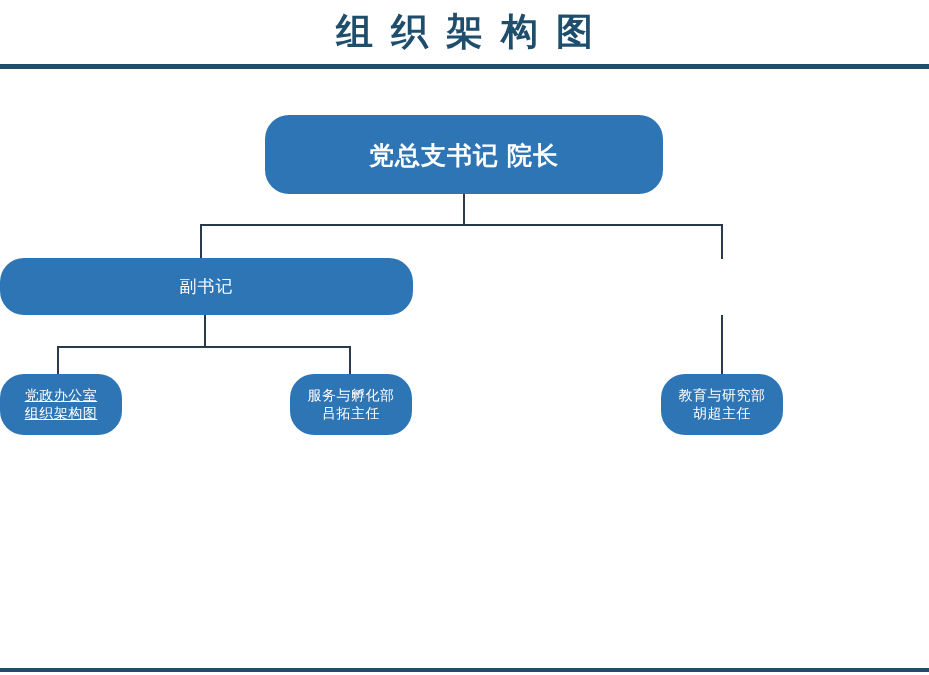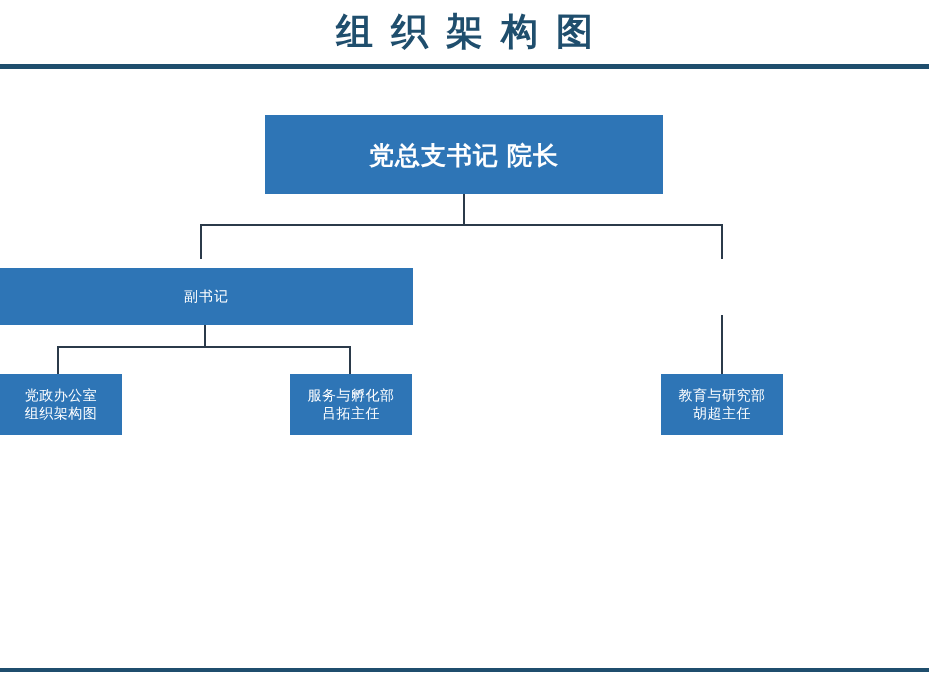--- a/index.html
+++ b/index.html
@@ -56,55 +56,55 @@
   .node {
     position: absolute;
     box-sizing: border-box;
     background: #2e75b6;
     color: #ffffff;
     display: flex;
     align-items: center;
     justify-content: center;
     text-align: center;
     line-height: 1.28;
+    border-radius: 24px;
   }
   .node-root {
     left: 265px;
     top: 115px;
     width: 398px;
     height: 79px;
     font-size: 25px;
     font-weight: bold;
     letter-spacing: 1px;
   }
   .node-l2 {
     top: 258px;
     height: 57px;
-    font-size: 14px;
+    font-size: 17px;
     font-weight: normal;
     letter-spacing: 1px;
-    margin-top: 10px;
   }
   .node-deputy-secretary {
     left: 0px;
     width: 413px;
   }
   .node-vice-president {
     left: 515px;
     width: 414px;
   }
   .node-l3 {
     top: 374px;
     height: 61px;
     width: 122px;
     font-size: 14px;
     font-weight: normal;
     letter-spacing: 0.5px;
   }
-  .node-office { left: 0px; }
+  .node-office { left: 0px; text-decoration: underline; }
   .node-service { left: 290px; }
   .node-education { left: 661px; }
 
   .node-line2 { display: block; }
 
   
   .conn {
     position: absolute;
     background: #2b3a4a;
   }

